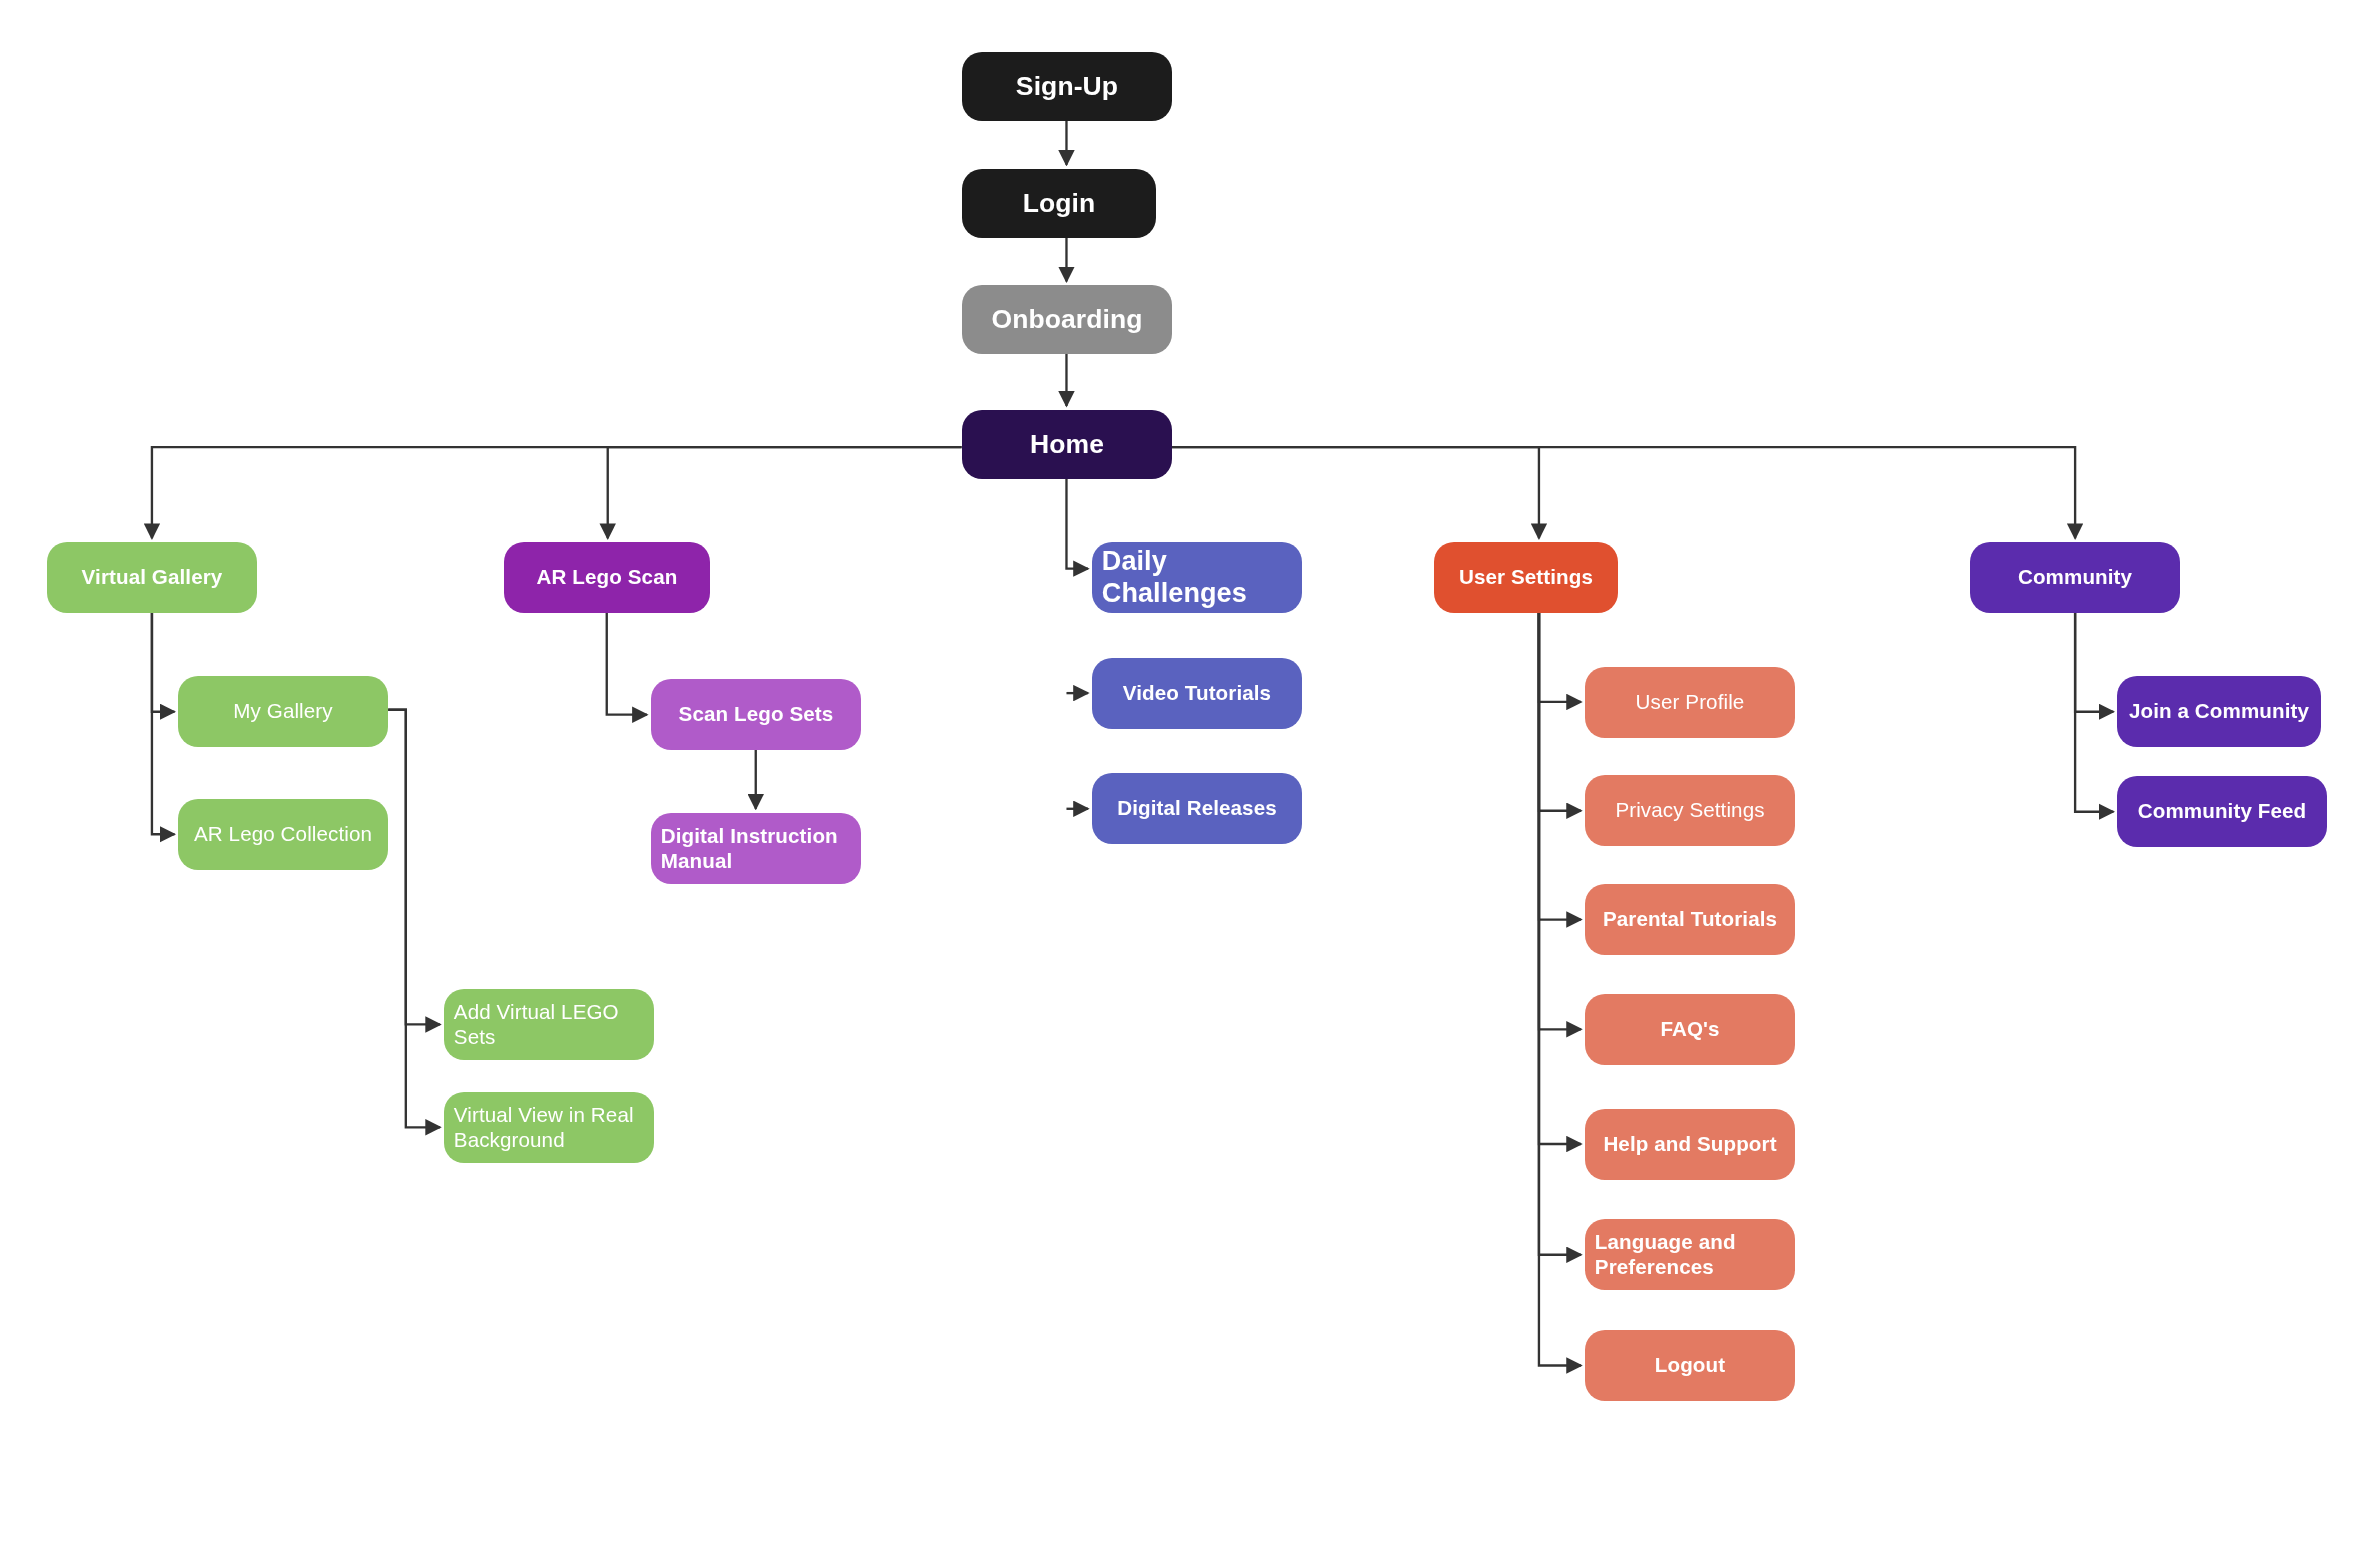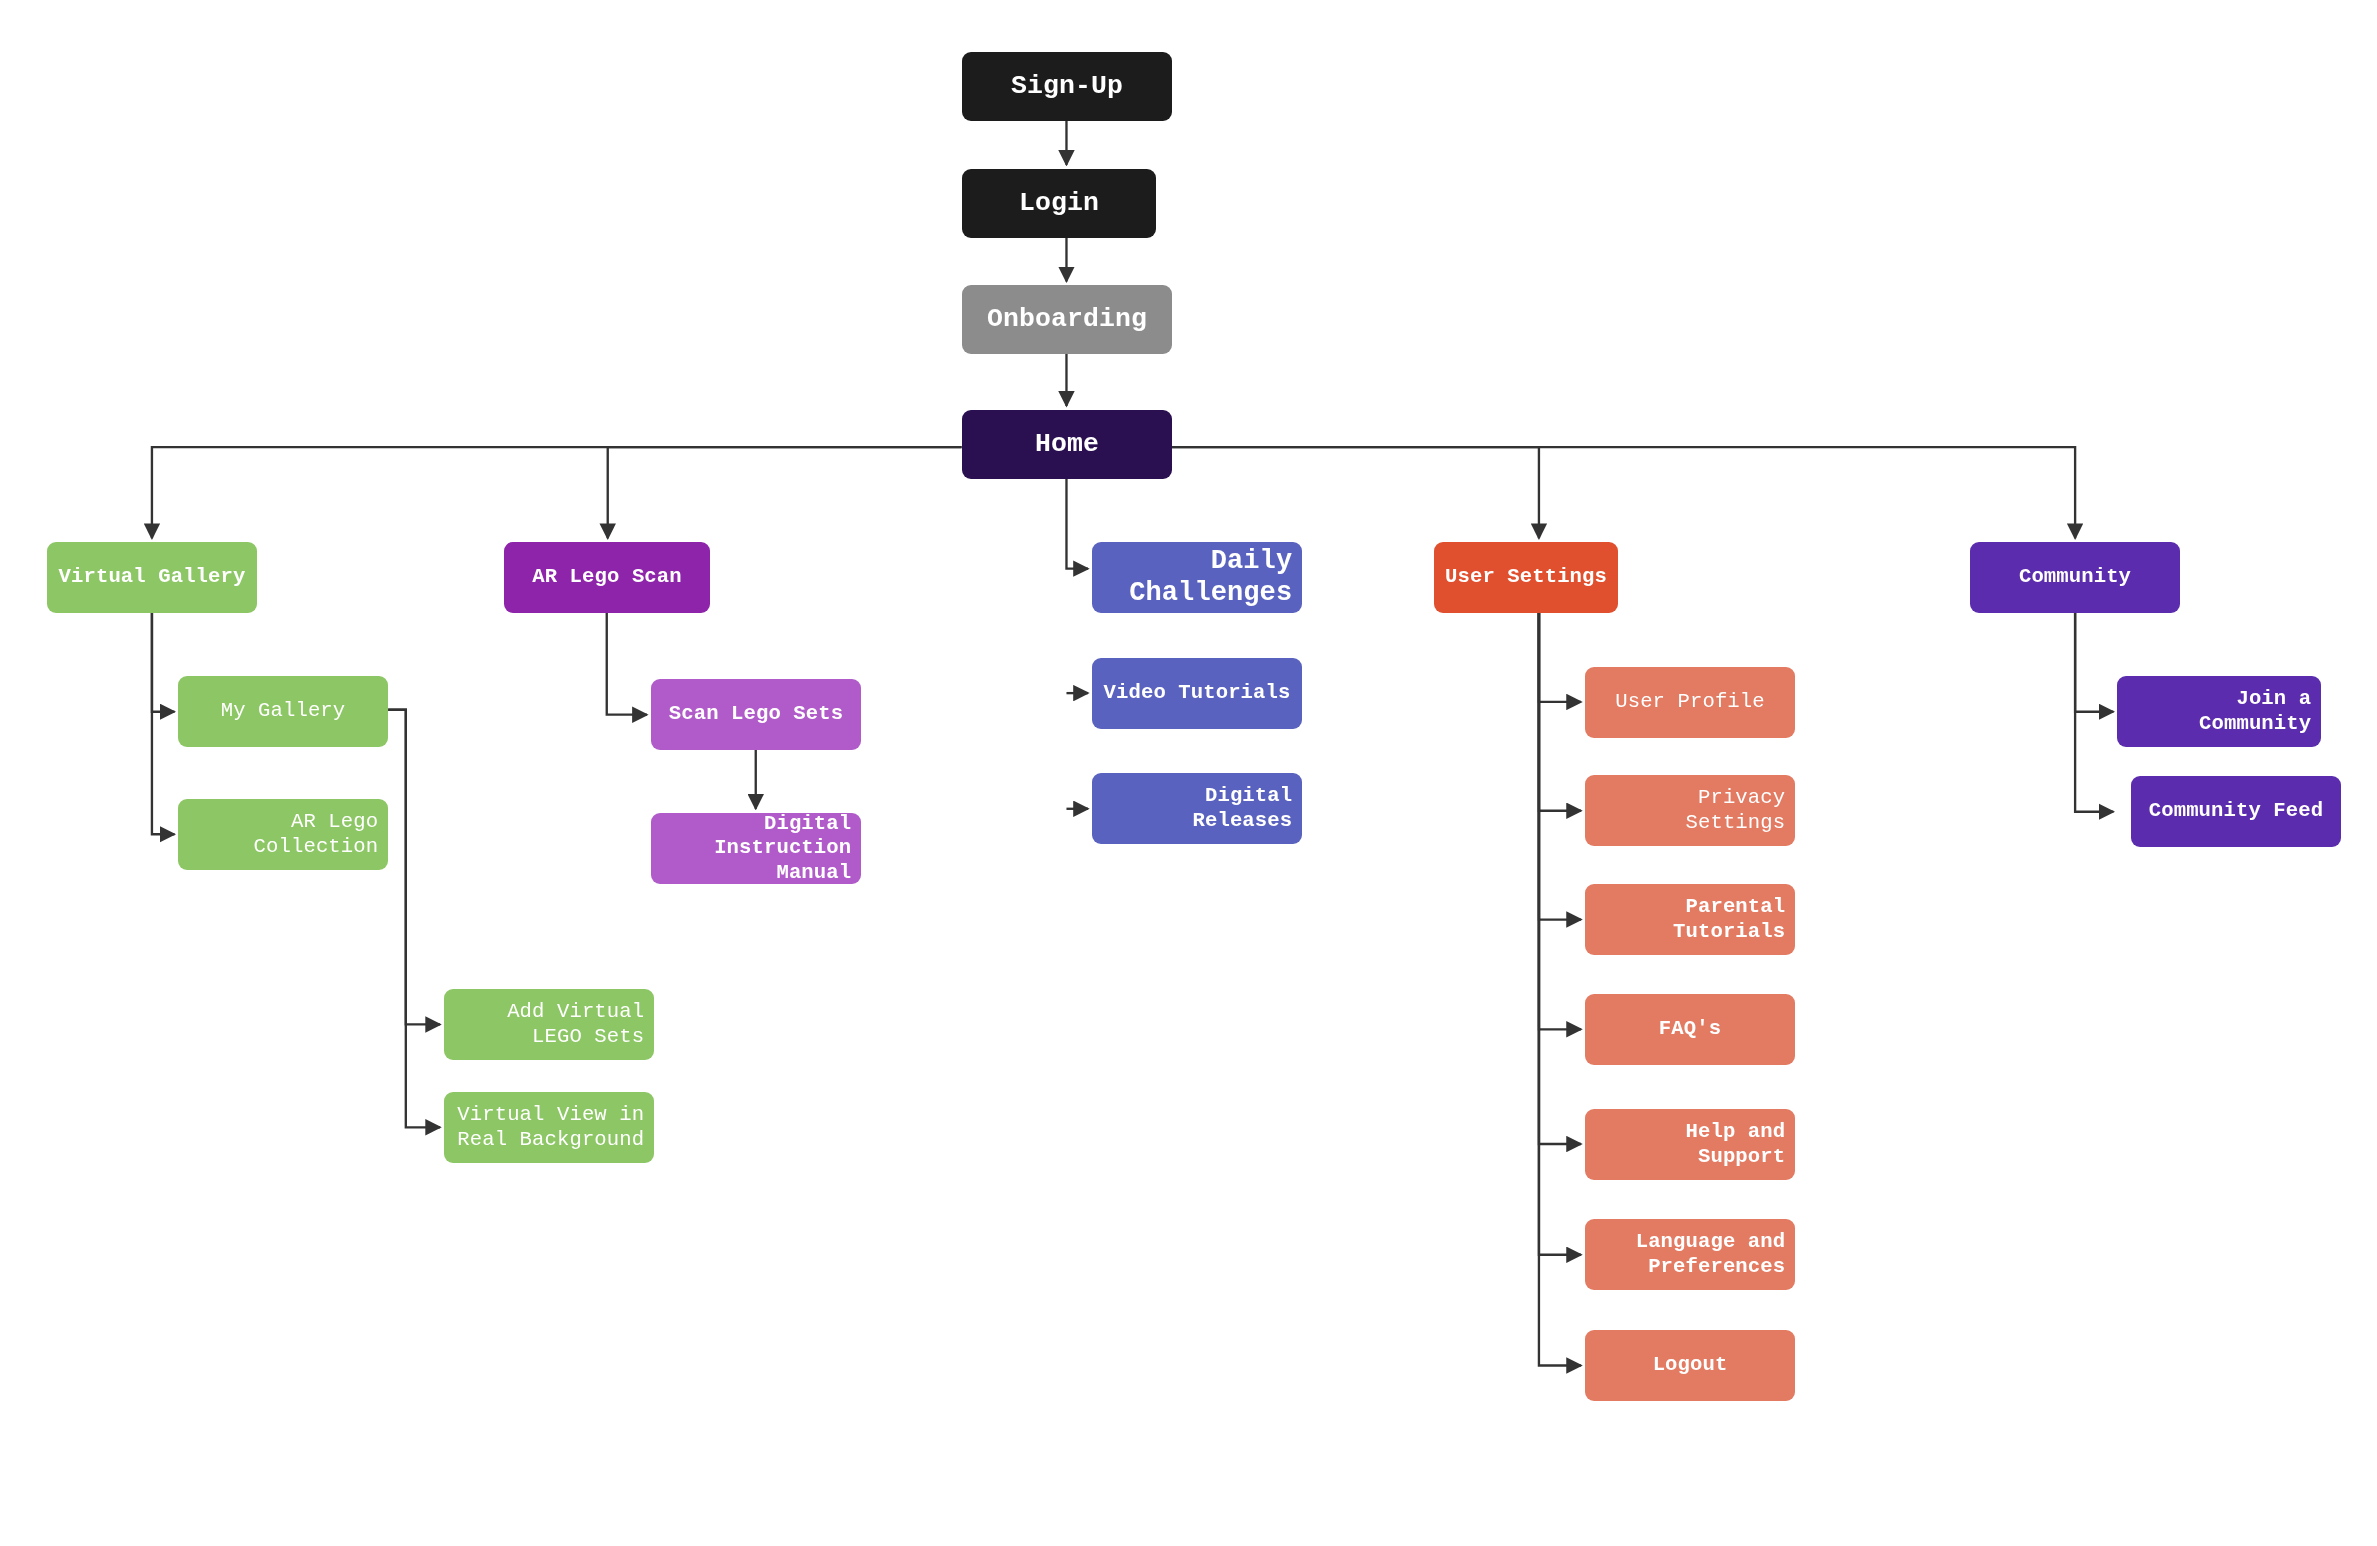--- a/index.html
+++ b/index.html
@@ -21,31 +21,30 @@
     position: absolute;
     left: 0;
     top: 0;
     width: 2378px;
     height: 1547px;
     pointer-events: none;
   }
   .node {
     position: absolute;
     box-sizing: border-box;
-    border-radius: 9px;
+    border-radius: 20px;
     display: flex;
     align-items: center;
     justify-content: center;
-    text-align: right;
+    text-align: left;
     color: #ffffff;
     line-height: 1.18;
     padding: 3.9px 9.8px;
     letter-spacing: 0.1px;
     z-index: 2;
-    font-family: Liberation Mono, monospace;
   }
   .node.bold   { font-weight: bold; }
   .node.normal { font-weight: normal; }
 </style>
 </head>
 <body>
 
 <div id="canvas">
   <svg id="edges" viewBox="0 0 2426 1578" width="2378" height="1547">
     <defs>
@@ -150,18 +149,18 @@
       </div>
       <div class="node bold" style="left: 1585px; top: 1330px; width: 210px; height: 71px; background: rgb(227, 122, 98); font-size: 20.6px;">
         <span>Logout</span>
       </div>
       <div class="node bold" style="left: 1970px; top: 542px; width: 210px; height: 71px; background: rgb(91, 44, 173); font-size: 20.6px;">
         <span>Community</span>
       </div>
       <div class="node bold" style="left: 2117px; top: 676px; width: 204px; height: 71px; background: rgb(91, 44, 173); font-size: 20.6px;">
         <span>Join a Community</span>
       </div>
-      <div class="node bold" style="left: 2117px; top: 776px; width: 210px; height: 71px; background: rgb(91, 44, 173); font-size: 20.6px; margin-left: 14px;">
+      <div class="node bold" style="left: 2117px; top: 776px; width: 210px; height: 71px; background: rgb(91, 44, 173); font-size: 20.6px;">
         <span>Community Feed</span>
       </div>
     </div>
 </div>
 
 
 </body></html>

